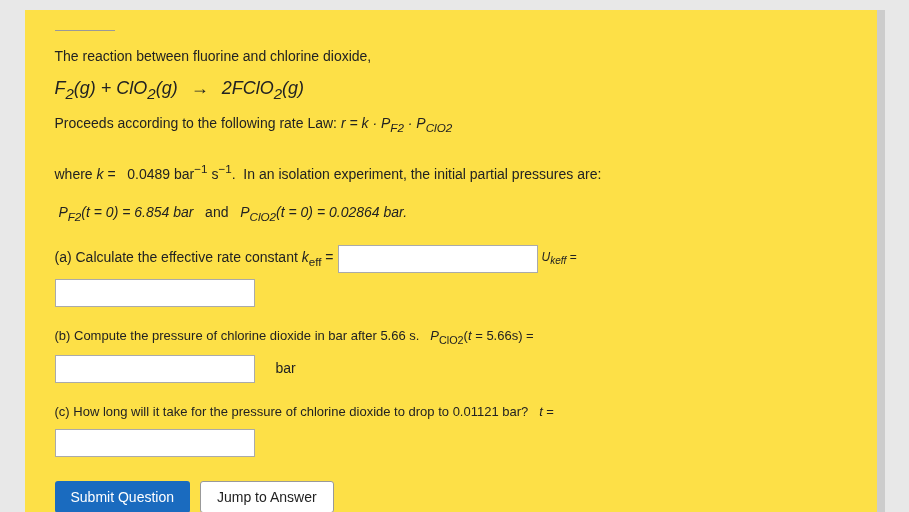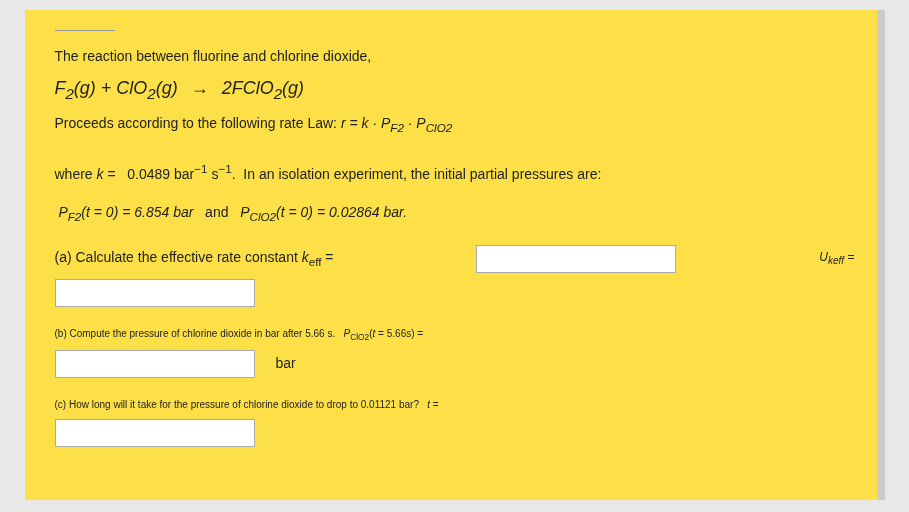--- a/index.html
+++ b/index.html
@@ -43,21 +43,21 @@
     .pressure-line {
       margin-bottom: 14px;
     }
     .arrow { margin: 0 8px; }
 
     
     .part-section {
       margin-top: 18px;
     }
     .part-label {
-      font-size: 10px;
+      font-size: 13px;
       color: #222;
       margin-bottom: 6px;
     }
     .input-row {
       display: flex;
       align-items: center;
       gap: 21px;
       margin-top: 4px;
       flex-wrap: wrap;
     }
@@ -84,21 +84,20 @@
       color: #222;
     }
     .u-keff-label {
       font-size: 12px;
       color: #222;
     }
     .part-a-row1 {
       display: flex;
       align-items: center;
       gap: 4px;
-      justify-content: space-between;
     }
     
     .button-row {
       display: flex;
       gap: 10px;
       margin-top: 24px;
     }
     .btn-submit {
       background: #1a6bbf;
       color: white;
@@ -190,14 +189,18 @@
 
     <div class="part-section">
       <div class="part-label">
         (c) How long will it take for the pressure of chlorine dioxide to drop to 0.01121 bar? &nbsp; <i>t</i> =
       </div>
       <div class="input-row">
         <input class="answer-input-small" type="text" style="">
       </div>
     </div>
 
+    <div class="button-row">
+      <button class="btn-submit">Submit Question</button>
+      <button class="btn-jump">Jump to Answer</button>
+    </div>
   </div>
 </div>
 
 </body></html>

